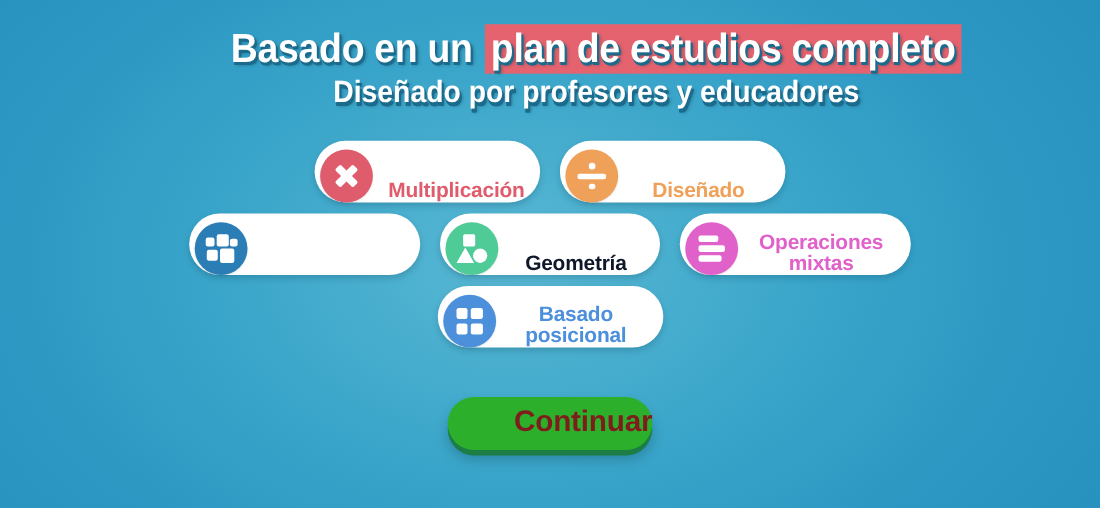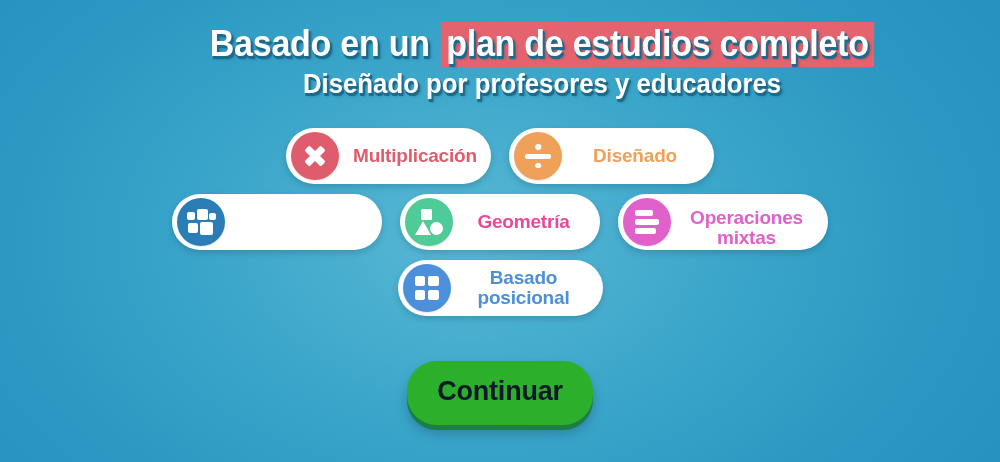--- a/index.html
+++ b/index.html
@@ -79,21 +79,21 @@
   }
   .chip-row {
     display: flex;
     justify-content: center;
     align-items: center;
     gap: 18px;
     margin-bottom: 10px;
   }
   .chip {
     display: flex;
-    align-items: center;
+    align-items: flex-end;
     background: #ffffff;
     border-radius: 34px;
     height: 56px;
     padding: 0 6px 0 5px;
     box-shadow: 0 3px 6px rgba(10,55,75,0.22);
     box-sizing: border-box;
   }
   .chip-icon {
     width: 48px;
     height: 48px;
@@ -212,32 +212,33 @@
   .cta-wrap {
     position: absolute;
     left: 0;
     top: 361px;
     width: 1000px;
     display: flex;
     justify-content: center;
   }
   .cta-button {
     width: 186px;
-    height: 64px;
+    height: 48px;
     border: none;
     border-radius: 30px;
     background: #2cb02c;
-    color: #0f172a;
+    color: #7f1d1d;
     font-family: "Liberation Sans", sans-serif;
     font-size: 27px;
     font-weight: 700;
     letter-spacing: -0.2px;
     cursor: pointer;
     box-shadow: 0 5px 0 #1c7d45, 0 8px 12px rgba(10,50,60,0.30);
     padding: 0 0 3px 0;
+    text-align: right;
   }
 </style>
 </head>
 <body>
 
 <div id="screen">
 
   <div class="headline-block">
     <div class="title-line">
       <span class="title-plain">Basado en un </span><span class="title-hl">plan de estudios completo</span>
@@ -281,21 +282,21 @@
       </div>
 
       <div class="chip w-geo">
         <div class="chip-icon" style="background:#4ecb97;">
           <div class="glyph-geo">
               <span class="sq"></span>
               <span class="tri"></span>
               <span class="cir"></span>
             </div>
         </div>
-        <div class="chip-label" style="color:#ec4899;">Geometría</div>
+        <div class="chip-label" style="color:#0f172a;">Geometría</div>
       </div>
 
       <div class="chip w-ops">
         <div class="chip-icon" style="background:#e161cb;">
           <div class="glyph-bars">
               <i class="gb1"></i>
               <i class="gb2"></i>
               <i class="gb3"></i>
             </div>
         </div>

